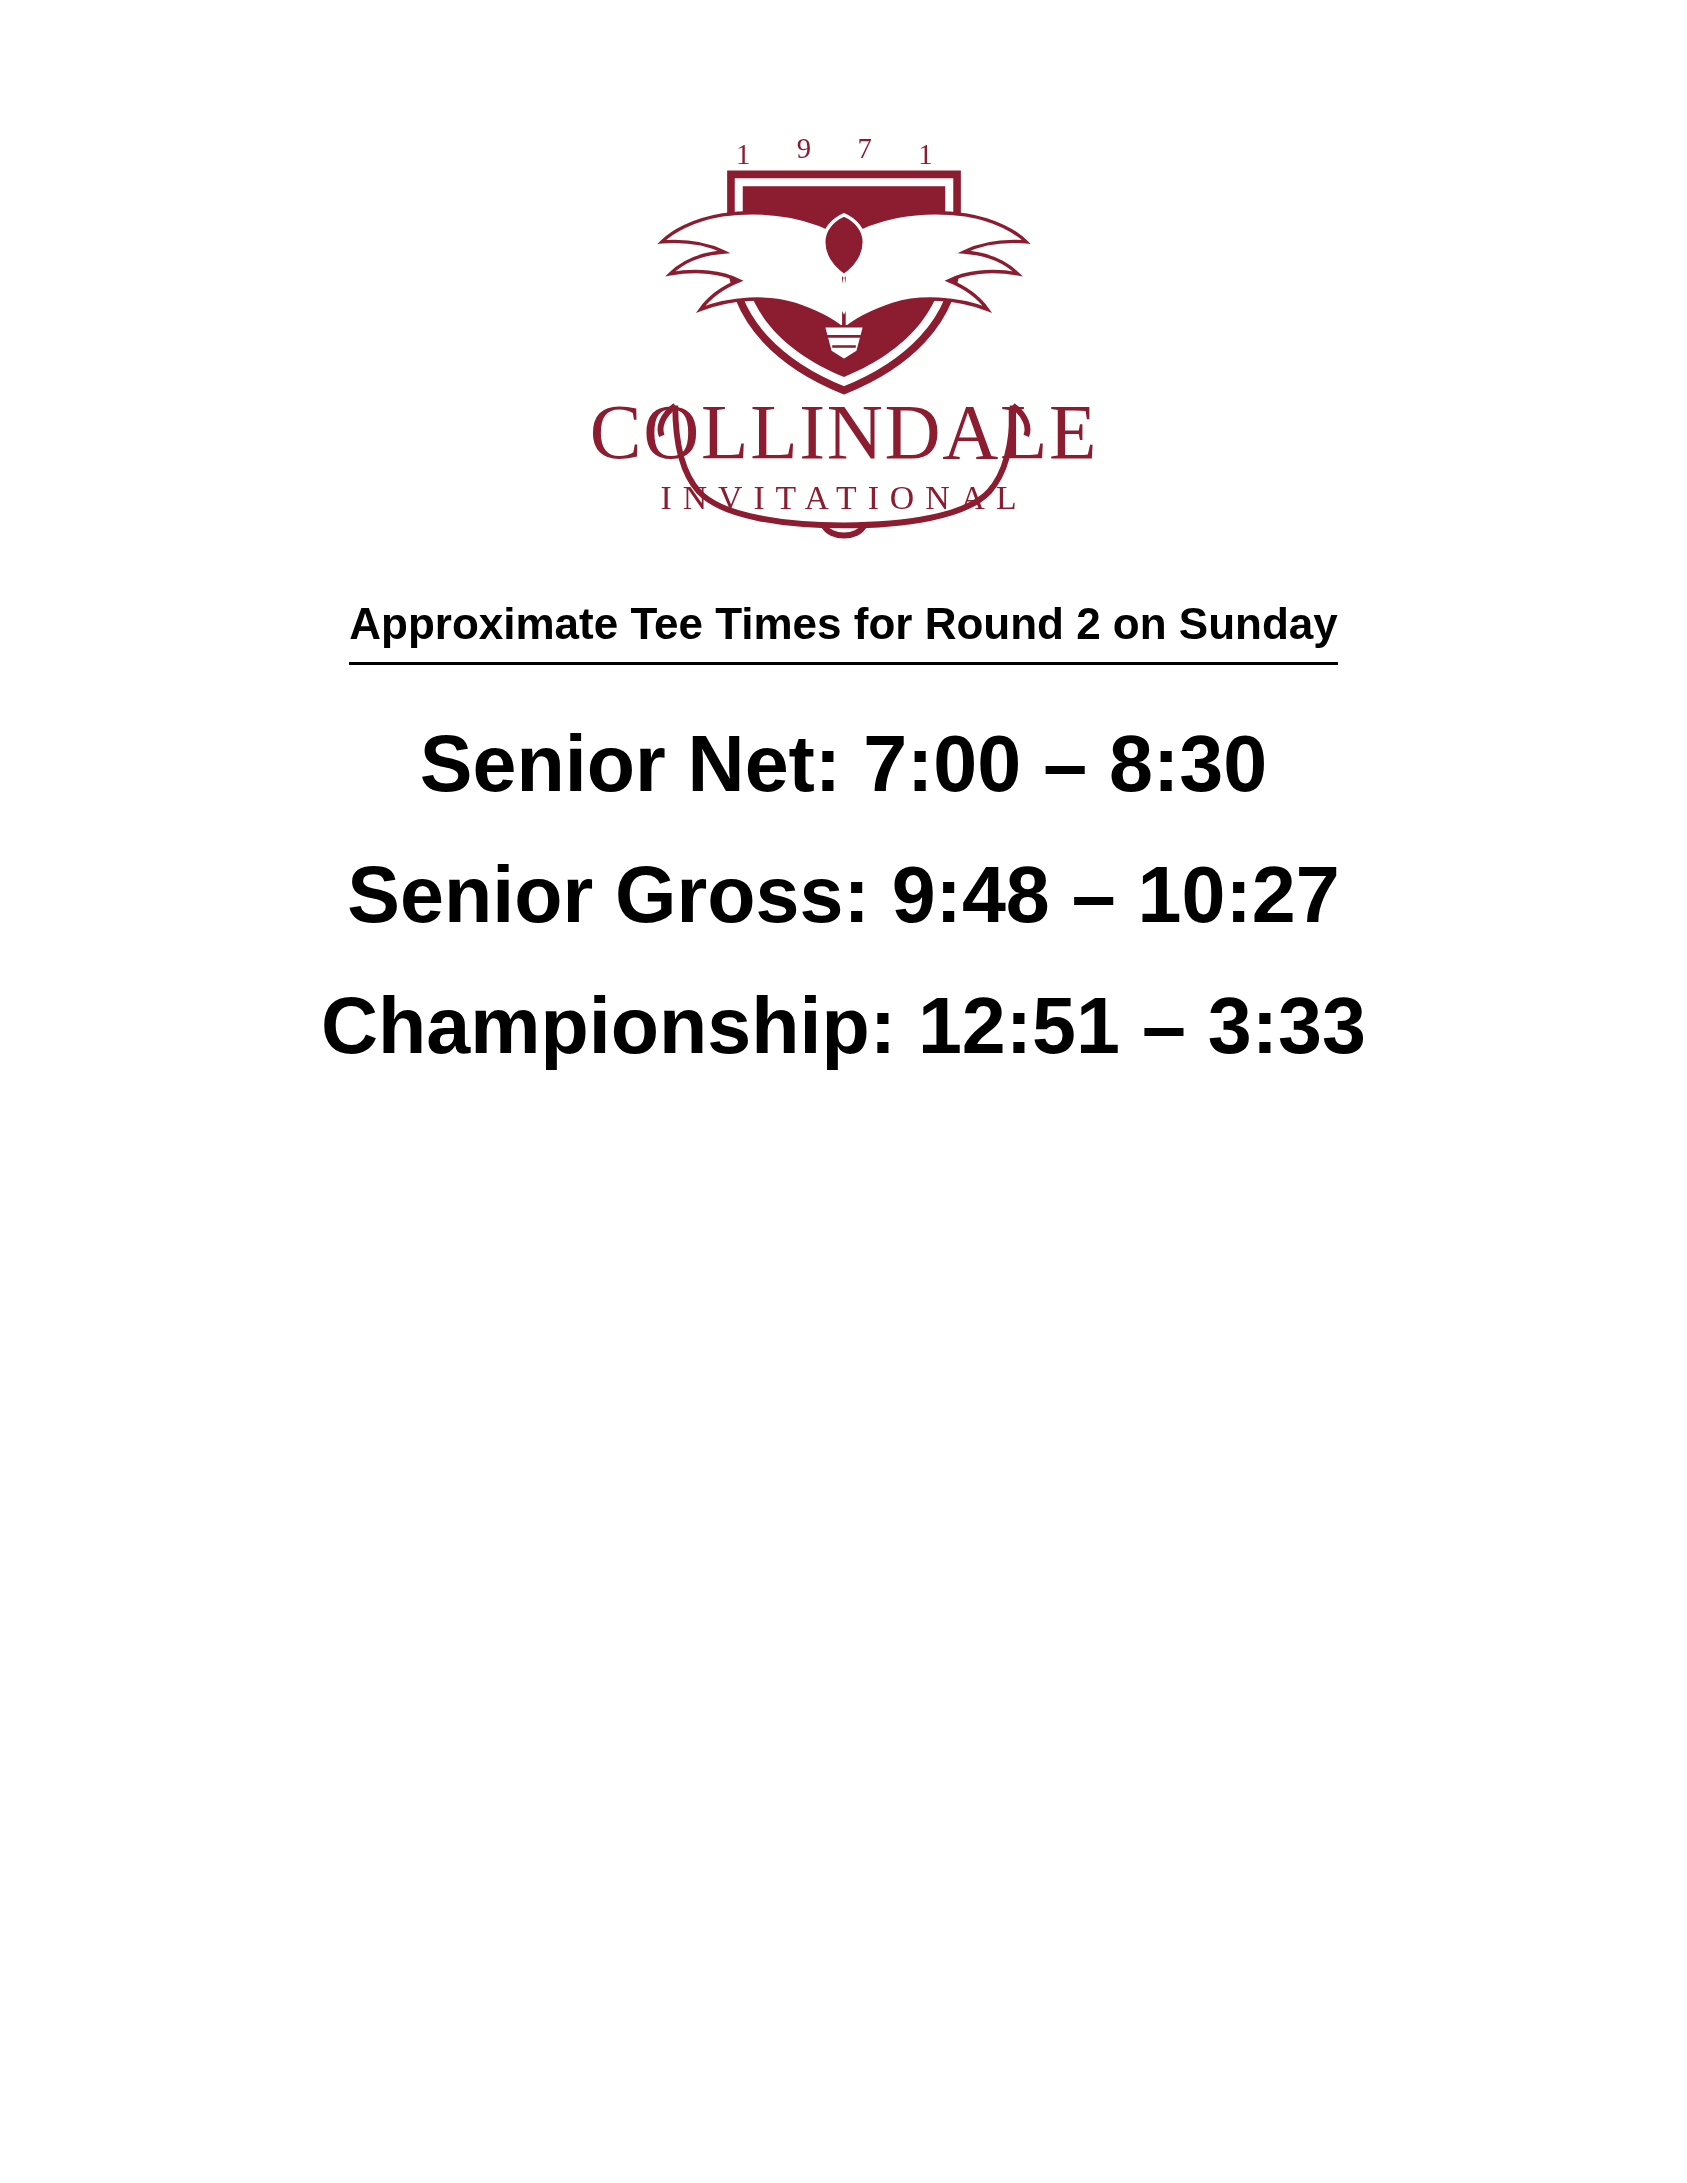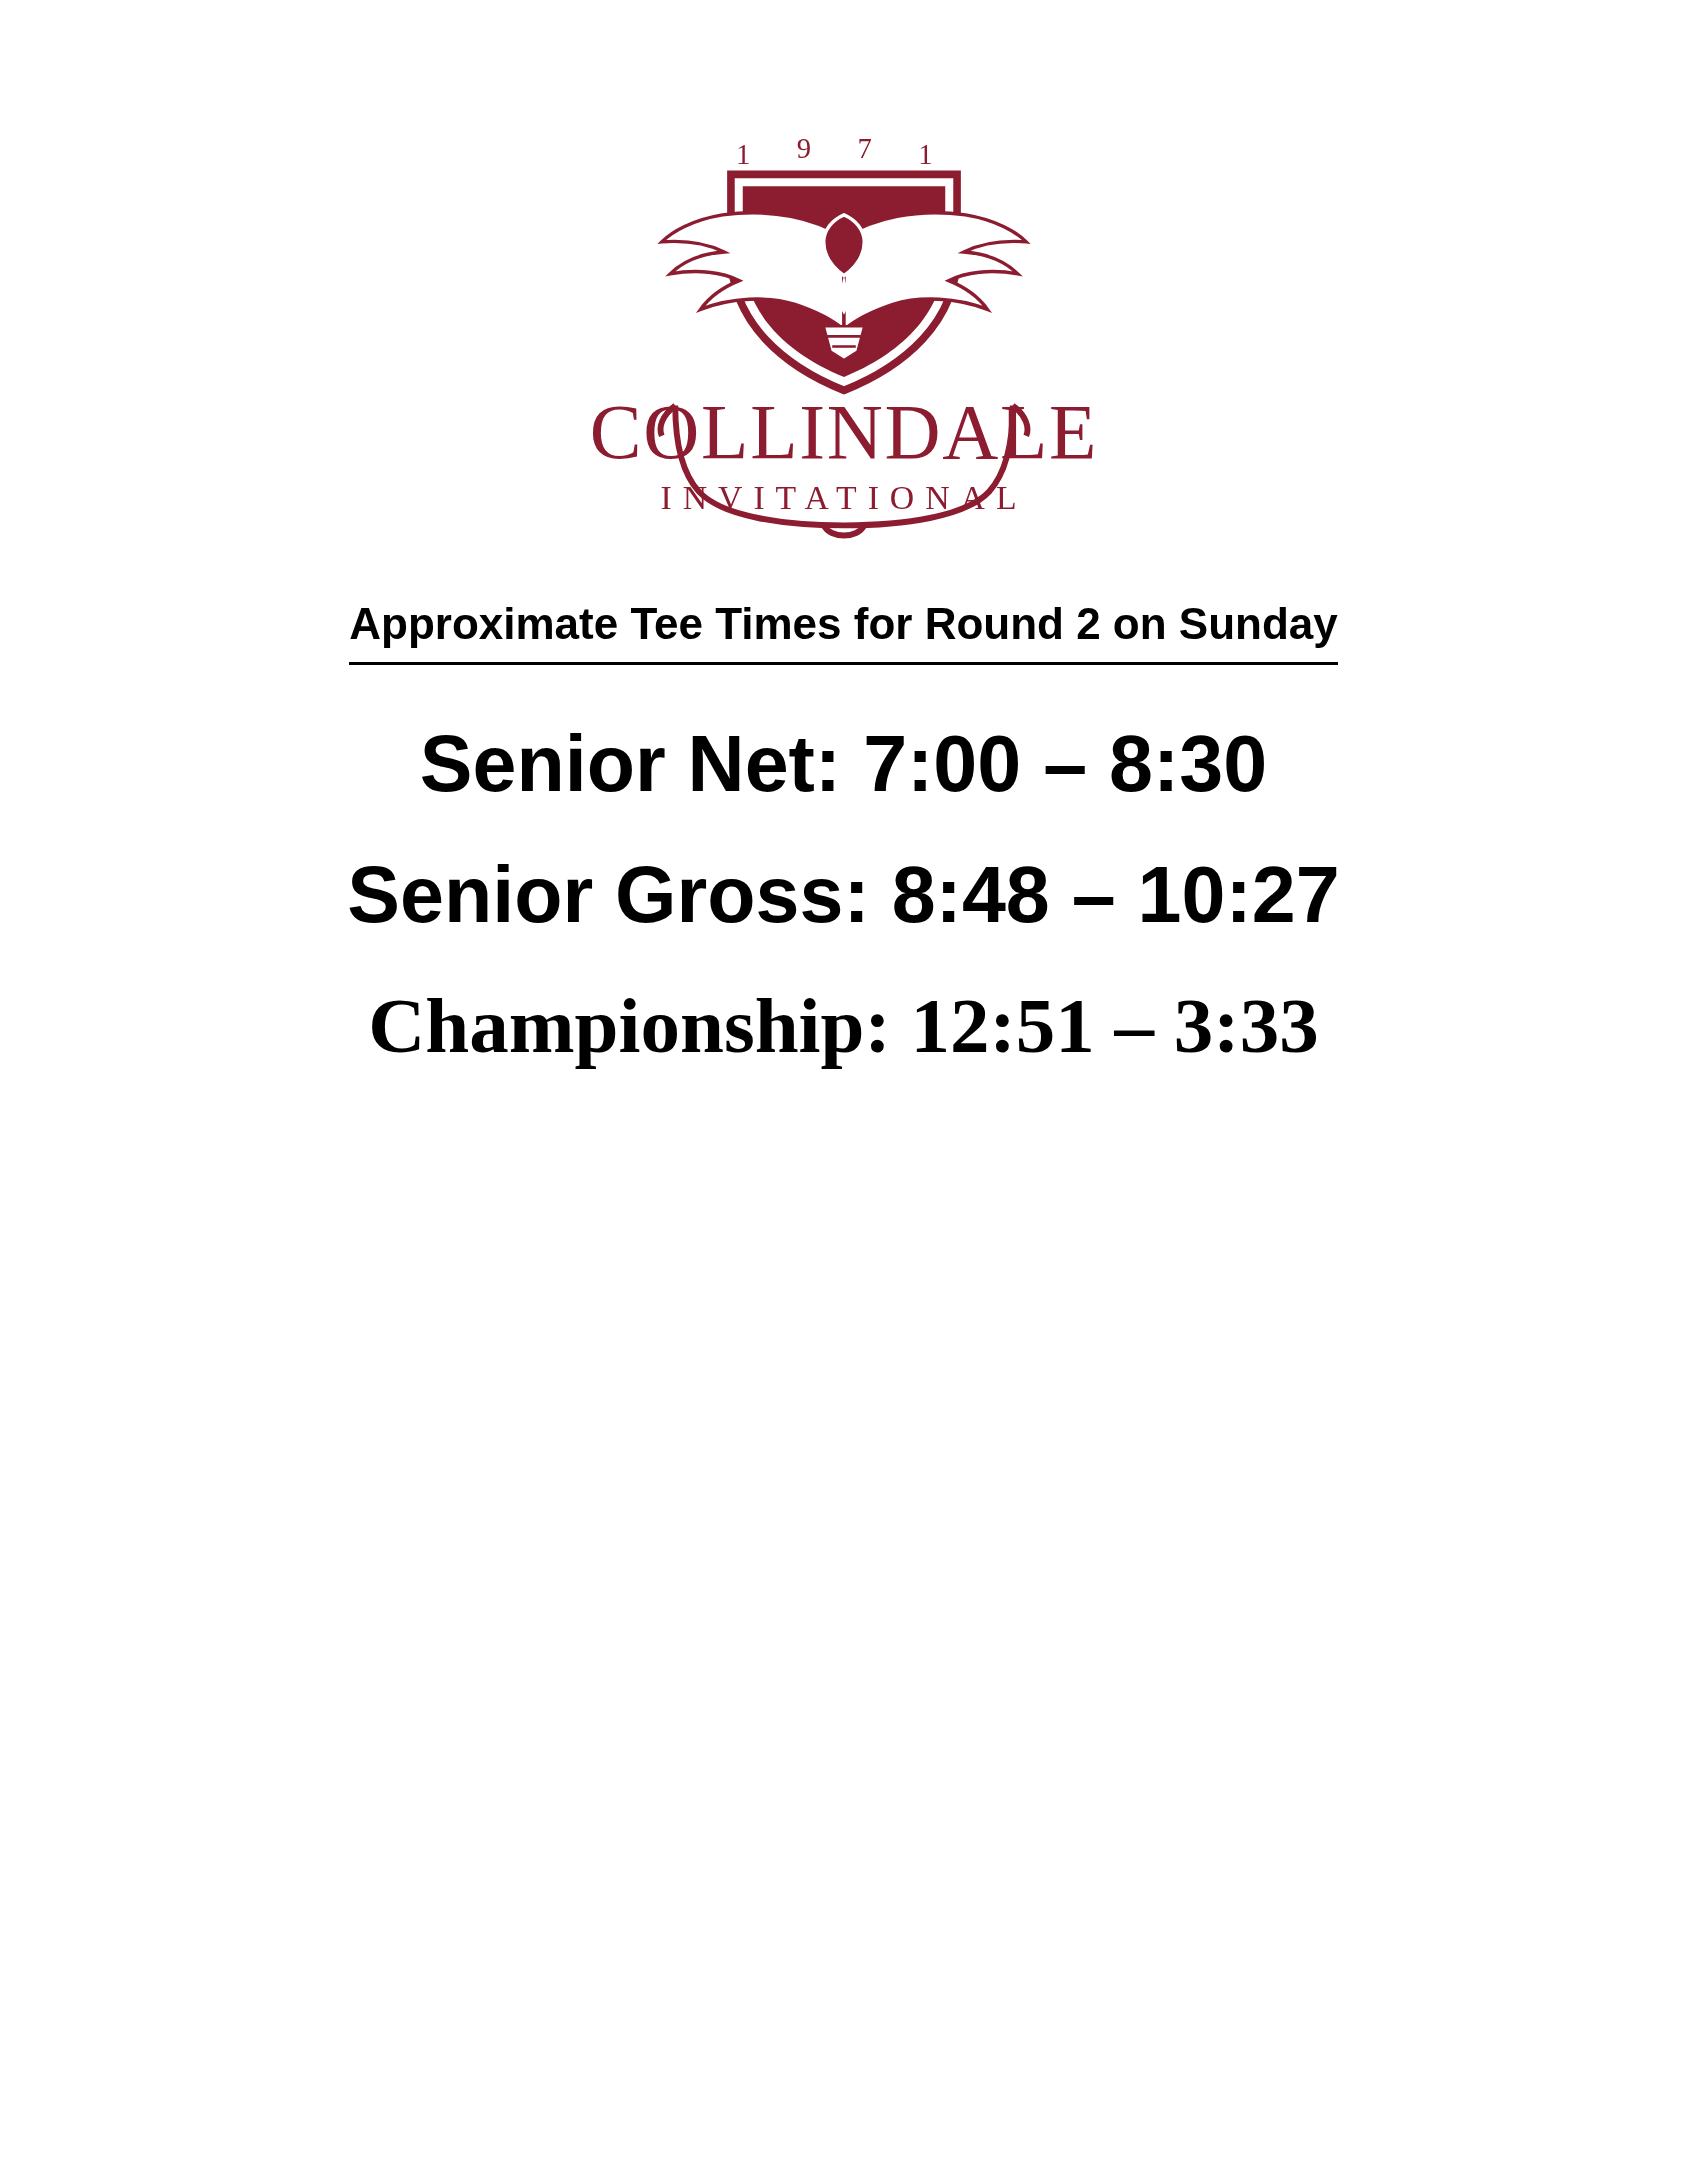--- a/index.html
+++ b/index.html
@@ -68,21 +68,20 @@
   .tee-line {
     font-size: 79px;
     font-weight: bold;
     line-height: 1.0;
     margin: 0 0 52px 0;
     text-align: center;
     white-space: nowrap;
   }
   .tee-line:last-child {
     margin-bottom: 16px;
-    font-family: Liberation Serif, serif;
   }
 </style>
 </head>
 <body>
 
 <div class="page">
 
   <div class="logo-block">
     <div class="logo-wrap">
       <svg viewBox="0 0 640 520" xmlns="http://www.w3.org/2000/svg" aria-hidden="true">
@@ -133,18 +132,18 @@
       </svg>
     </div>
   </div>
 
   <div class="subtitle-row">
     <span class="subtitle">Approximate Tee Times for Round 2 on Sunday</span>
   </div>
 
   <div class="tee-list">
     <div class="tee-line">Senior Net: 7:00 – 8:30</div>
-    <div class="tee-line">Senior Gross: 8:48 – 10:27</div>
+    <div class="tee-line">Senior Gross: 9:48 – 10:27</div>
     <div class="tee-line">Championship: 12:51 – 3:33</div>
   </div>
 
 </div>
 
 
 </body></html>

